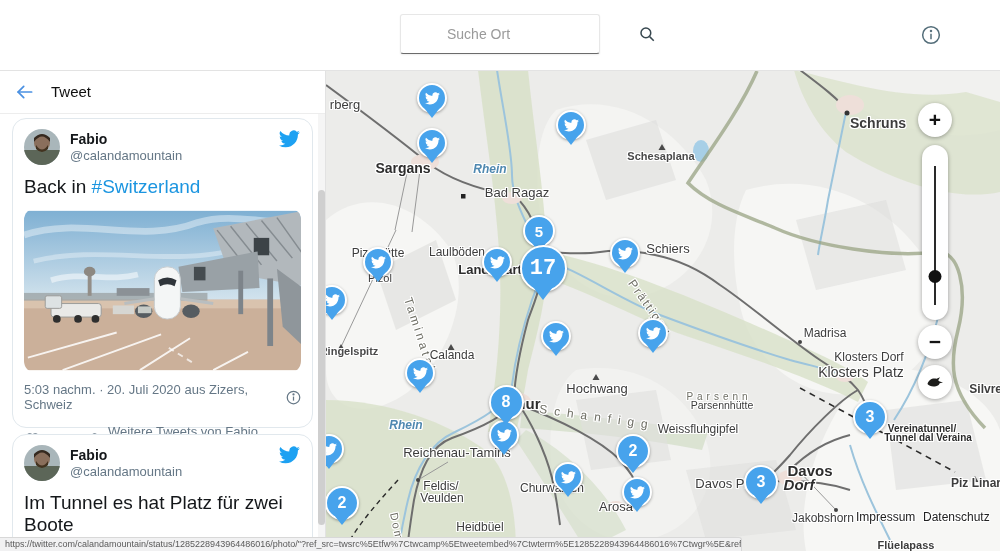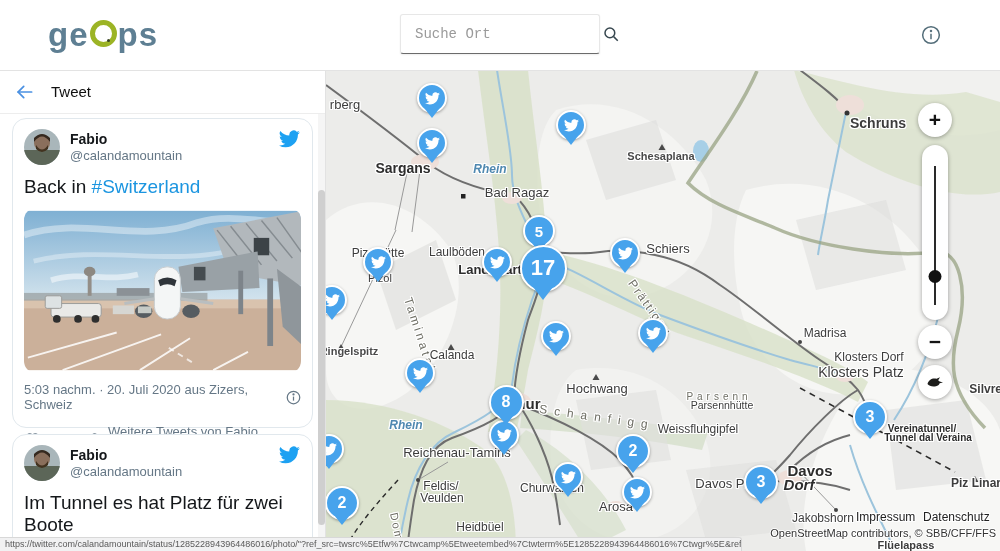--- a/index.html
+++ b/index.html
@@ -13,21 +13,21 @@
         color:#5e7f93;letter-spacing:1px;cursor:pointer;}
   .logo-o{display:inline-block;width:17px;height:17px;border:5px solid #9cb425;
           border-radius:50%;margin:0 1px;position:relative;top:1px;}
   .logo-o::after{content:'';position:absolute;right:2px;bottom:0;width:3px;height:3px;
           background:#37412a;border-radius:50%;}
   .search{position:absolute;left:400px;top:14px;width:200px;height:40px;background:#fff;
           border:1px solid #e7e7e7;border-bottom:1px solid #6b6b6b;border-radius:3px;
           box-shadow:0 1px 2px rgba(0,0,0,.07);display:flex;align-items:center;
           padding:0 12px;box-sizing:border-box;gap:8px;}
   .search input{border:none;outline:none;flex:1;font-size:14px;color:#a21caf;
-          font-family:Liberation Mono, monospace;background:transparent;}
+          font-family:Liberation Sans, sans-serif;background:transparent;margin-left:32px;}
   .search input::placeholder{color:#9a9a9a;}
   .hdr-info{position:absolute;right:59px;top:25px;width:20px;height:20px;cursor:pointer;}
 
   
   .sidebar{position:absolute;left:0;top:70px;width:326px;height:481px;background:#fff;
            overflow:hidden;z-index:20;border-right:1px solid #e2e2e2;box-sizing:border-box;}
   .sb-head{height:43px;border-bottom:1px solid #ededed;display:flex;align-items:center;
            padding-left:15px;gap:17px;}
   .back-btn{color:#4a90e2;font-size:19px;line-height:1;cursor:pointer;}
   .sb-title{font-size:15px;color:#101010;}
@@ -105,21 +105,20 @@
        border-top:1px solid #d8d8d8;border-right:1px solid #d8d8d8;border-top-right-radius:3px;
        font-size:9px;color:#5a5a5a;line-height:13px;padding:0 5px;white-space:nowrap;
        overflow:hidden;z-index:40;box-sizing:border-box;}
   svg{display:block;}
 </style>
 </head>
 <body>
 <div id="app">
 
 <div class="header">
-  <div class="logo"><span>ge</span><span class="logo-o"></span><span>ps</span></div>
   <div class="search">
     <input type="text" placeholder="Suche Ort" style="">
     <span>
       <svg width="18" height="18" viewBox="0 0 24 24" fill="none" stroke="#37474f" stroke-width="2">
         <circle cx="10.5" cy="10.5" r="6.5"></circle>
             <line x1="15.5" y1="15.5" x2="21" y2="21"></line>
       </svg>
     </span>
   </div>
   <div class="hdr-info">
@@ -355,21 +354,20 @@
       <path d="M336,74 l3.5,6 h-7 z"></path>
           <path d="M15,274 l3.5,6 h-7 z"></path>
       <path d="M125,274 l3.5,6 h-7 z"></path>
           <path d="M270,304 l3.5,6 h-7 z"></path>
       <path d="M649,406 l3.5,6 h-7 z"></path>
     </g>
   </svg>
 
   <div class="mlb c-link map-links" style="left:530px;top:440px">Impressum</div>
   <div class="mlb c-link map-links" style="left:597px;top:440px">Datenschutz</div>
-  <div class="attrib">OpenStreetMap contributors, © SBB/CFF/FFS</div>
 
   <div class="ctl" style="left:592px;top:33px">
         <span>+</span>
       </div>
   <div class="zslider">
     <div class="zline"></div>
     <div class="zknob"></div>
   </div>
   <div class="ctl" style="left:592px;top:255px">
         <span>−</span>
@@ -492,18 +490,18 @@
         <svg width="15" height="13" viewBox="0 0 24 20" fill="#fff">
           <path d="M23.9 2.4a9.8 9.8 0 0 1-2.8.8A4.9 4.9 0 0 0 23.3.5a9.9 9.9 0 0 1-3.1 1.2A4.9 4.9 0 0 0 11.7 5c0 .4 0 .8.1 1.1A14 14 0 0 1 1.6.9a4.9 4.9 0 0 0 1.5 6.6 4.9 4.9 0 0 1-2.2-.6v.1a4.9 4.9 0 0 0 4 4.8 5 5 0 0 1-2.3.1 4.9 4.9 0 0 0 4.6 3.4A9.9 9.9 0 0 1 0 17.3 14 14 0 0 0 7.6 19.5c9 0 14-7.5 14-14v-.6A10 10 0 0 0 23.9 2.4z"></path>
         </svg>
       </div>
       <div class="cluster" style="width: 32px; height: 32px; font-size: 15px; left: 197px; top: 145px;">5</div>
       <div class="cluster" style="width: 35px; height: 35px; font-size: 16px; left: 162.5px; top: 314.5px;">8</div>
       <div class="cluster" style="width: 34px; height: 34px; font-size: 16px; left: 290px; top: 364px;">2</div>
       <div class="cluster" style="width: 34px; height: 34px; font-size: 16px; left: 527px; top: 330px;">3</div>
       <div class="cluster" style="width: 34px; height: 34px; font-size: 16px; left: 418px; top: 395px;">3</div>
       <div class="cluster" style="width: 34px; height: 34px; font-size: 16px; left: -1px; top: 416px;">2</div>
-      <div class="cluster big" style="width: 47px; height: 47px; font-size: 22px; left: 193.5px; top: 174.5px;">17</div>
+      <div class="cluster big" style="width: 47px; height: 47px; font-size: 22px; left: 193.5px; top: 174.5px; font-family: Liberation Mono, monospace;">17</div>
     </div>
 
 <div class="statusbar">https://twitter.com/calandamountain/status/1285228943964486016/photo/"?ref_src=twsrc%5Etfw%7Ctwcamp%5Etweetembed%7Ctwterm%5E1285228943964486016%7Ctwgr%5E&amp;ref_url=https%3A%2F%2Frailview.dev.geops.io%2F</div>
 
 </div>
 
 </body></html>

